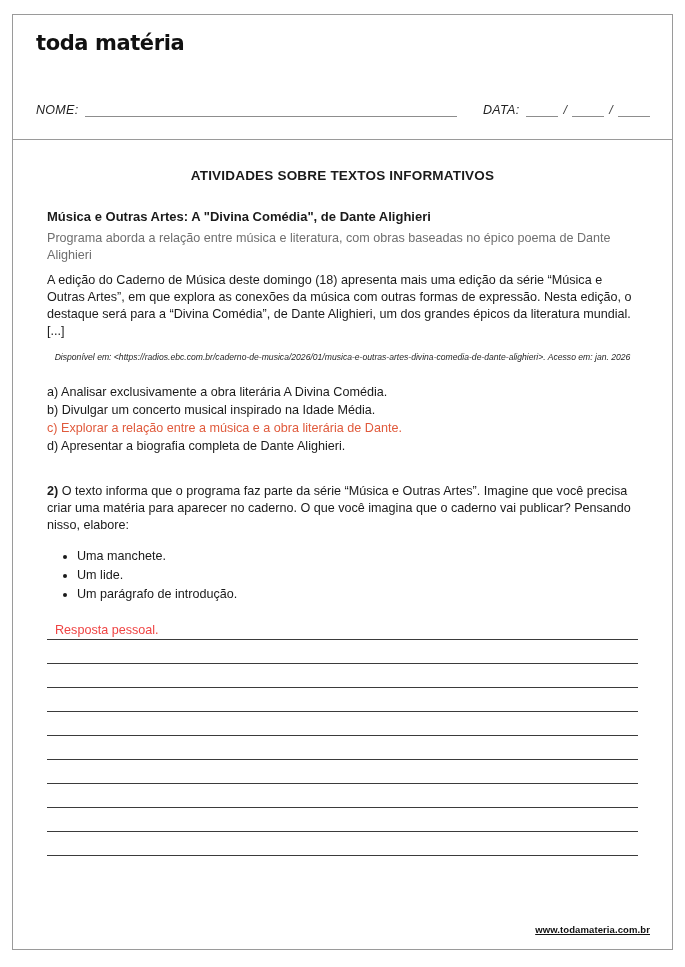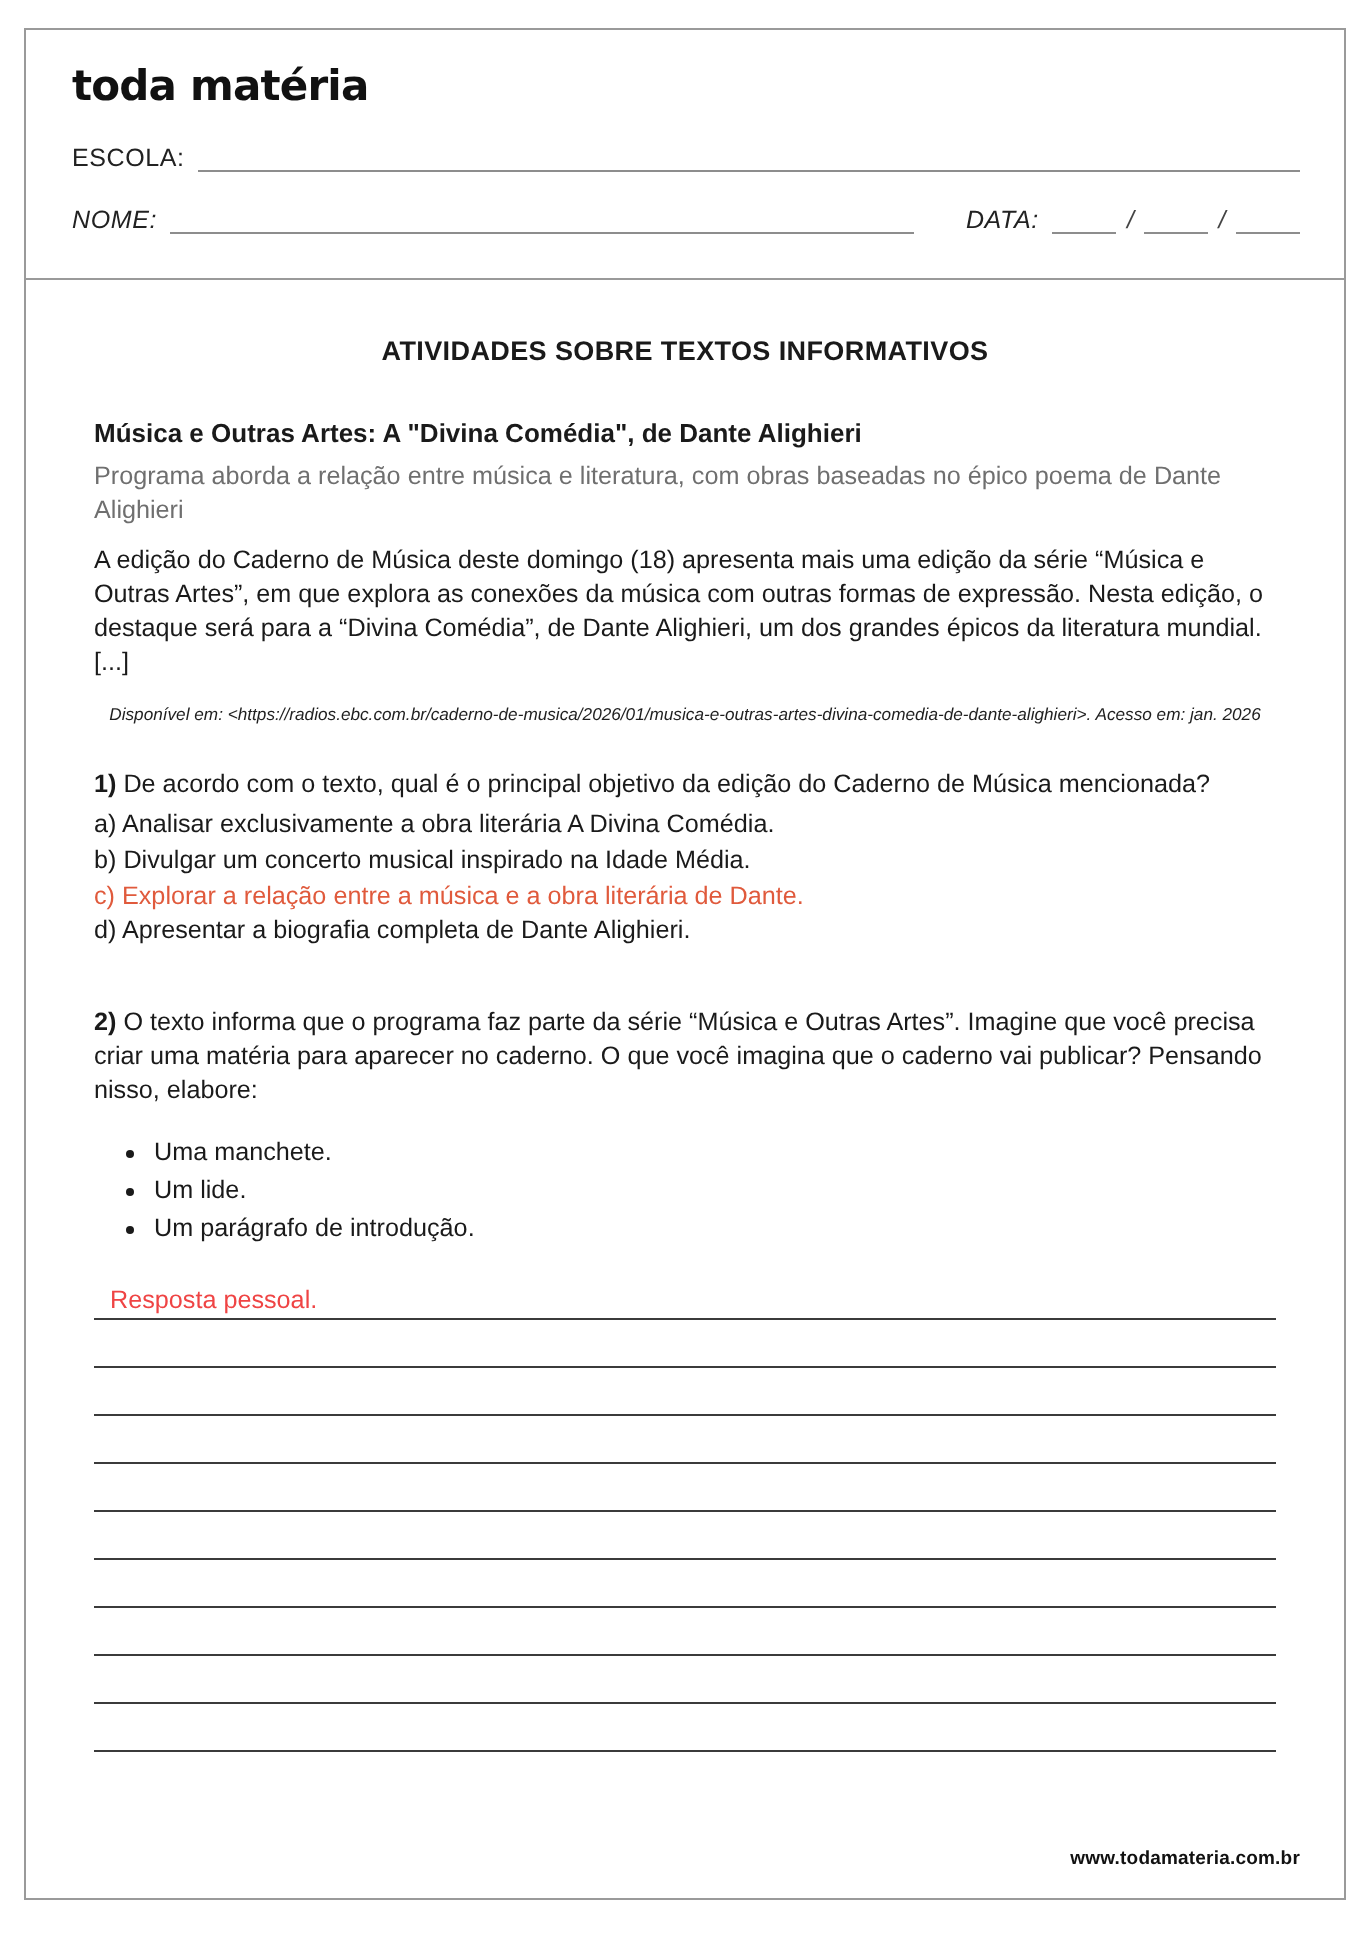--- a/index.html
+++ b/index.html
@@ -193,35 +193,32 @@
 
   
   .footer-url {
     position: absolute;
     right: 22px;
     bottom: 14px;
     font-size: 9.5px;
     font-weight: bold;
     letter-spacing: 0.1px;
     color: #111111;
+    text-decoration: underline;
   }
 </style>
 </head>
 <body>
 
 <div class="page-frame">
 
   <div class="header-block">
 
     <div class="logo">toda matéria</div>
 
-    <div class="field-row escola">
-      <span class="field-label">ESCOLA:</span>
-      <span class="field-rule"></span>
-    </div>
 
     <div class="field-row nome">
       <span class="field-label">NOME:</span>
       <span class="field-rule"></span>
       <span class="date-group">
         <span class="date-label">DATA:</span>
         <span class="date-blank"></span>
         <span class="date-slash">/</span>
         <span class="date-blank"></span>
         <span class="date-slash">/</span>
@@ -234,21 +231,20 @@
 
     <div class="worksheet-title">ATIVIDADES SOBRE TEXTOS INFORMATIVOS</div>
 
     <div class="article-headline">Música e Outras Artes: A "Divina Comédia", de Dante Alighieri</div>
     <div class="article-subtitle">Programa aborda a relação entre música e literatura, com obras baseadas no épico poema de Dante Alighieri</div>
     <p class="article-body">A edição do Caderno de Música deste domingo (18) apresenta mais uma edição da série “Música e Outras Artes”, em que explora as conexões da música com outras formas de expressão. Nesta edição, o destaque será para a “Divina Comédia”, de Dante Alighieri, um dos grandes épicos da literatura mundial.</p>
     <p class="ellipsis-line">[...]</p>
     <div class="source-note">Disponível em: &lt;https://radios.ebc.com.br/caderno-de-musica/2026/01/musica-e-outras-artes-divina-comedia-de-dante-alighieri&gt;. Acesso em: jan. 2026</div>
 
     <div class="question-block q1">
-      <p class="question-text"><span class="question-number">1)</span><span> De acordo com o texto, qual é o principal objetivo da edição do Caderno de Música mencionada?</span></p>
       <ul class="alternatives">
         <li class="alternative">a) Analisar exclusivamente a obra literária A Divina Comédia.</li>
         <li class="alternative">b) Divulgar um concerto musical inspirado na Idade Média.</li>
         <li class="alternative answer">c) Explorar a relação entre a música e a obra literária de Dante.</li>
         <li class="alternative">d) Apresentar a biografia completa de Dante Alighieri.</li>
       </ul>
     </div>
 
     <div class="question-block q2">
       <p class="question-text"><span class="question-number">2)</span><span> O texto informa que o programa faz parte da série “Música e Outras Artes”. Imagine que você precisa criar uma matéria para aparecer no caderno. O que você imagina que o caderno vai publicar? Pensando nisso, elabore:</span></p>

